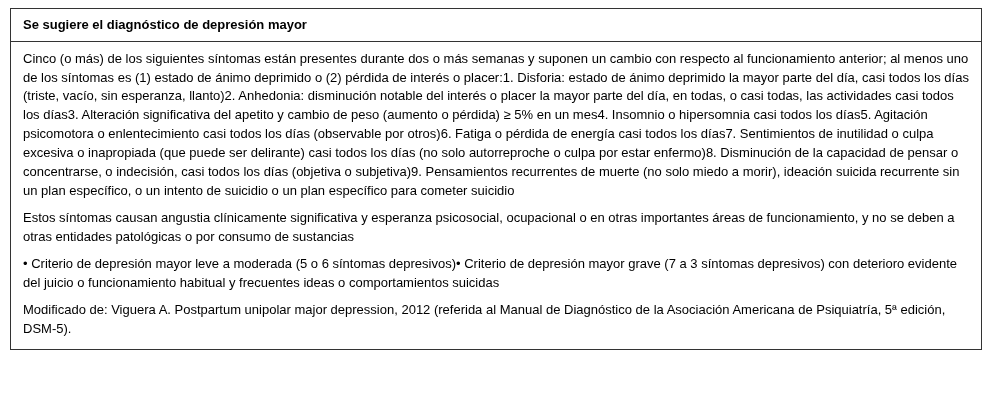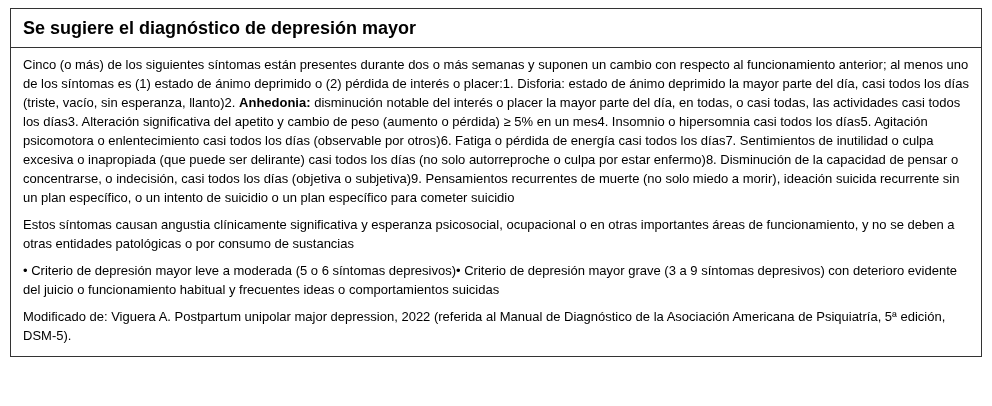--- a/index.html
+++ b/index.html
@@ -26,53 +26,53 @@
     background: #ffffff;
   }
   table.dx-table th,
   table.dx-table td {
     border: 1px solid #333333;
     text-align: left;
     vertical-align: top;
   }
   th.dx-header {
     padding: 7px 10px 7px 12px;
-    font-size: 18px;
+    font-size: 13px;
     font-weight: bold;
     line-height: 1.35;
   }
   td.dx-body {
     padding: 8px 12px 10px 12px;
     font-size: 13px;
     line-height: 1.46;
   }
   .para {
     margin: 0 0 8px 0;
   }
   .para:last-child {
     margin-bottom: 0;
   }
   .bold {
-    font-weight: bold;
+    font-weight: normal;
   }
 </style>
 </head>
 <body>
 
 <div class="table-wrap">
   <table class="dx-table">
     <thead>
       <tr>
         <th class="dx-header">Se sugiere el diagnóstico de depresión mayor</th>
       </tr>
     </thead>
     <tbody>
       <tr>
         <td class="dx-body">
           <p class="para"><span>Cinco (o más) de los siguientes síntomas están presentes durante dos o más semanas y suponen un cambio con respecto al funcionamiento anterior; al menos uno de los síntomas es (1) estado de ánimo deprimido o (2) pérdida de interés o placer:1. Disforia: estado de ánimo deprimido la mayor parte del día, casi todos los días (triste, vacío, sin esperanza, llanto)2. </span><span class="bold">Anhedonia:</span><span> disminución notable del interés o placer la mayor parte del día, en todas, o casi todas, las actividades casi todos los días3. Alteración significativa del apetito y cambio de peso (aumento o pérdida) ≥ 5% en un mes4. Insomnio o hipersomnia casi todos los días5. Agitación psicomotora o enlentecimiento casi todos los días (observable por otros)6. Fatiga o pérdida de energía casi todos los días7. Sentimientos de inutilidad o culpa excesiva o inapropiada (que puede ser delirante) casi todos los días (no solo autorreproche o culpa por estar enfermo)8. Disminución de la capacidad de pensar o concentrarse, o indecisión, casi todos los días (objetiva o subjetiva)9. Pensamientos recurrentes de muerte (no solo miedo a morir), ideación suicida recurrente sin un plan específico, o un intento de suicidio o un plan específico para cometer suicidio</span></p>
           <p class="para">Estos síntomas causan angustia clínicamente significativa y esperanza psicosocial, ocupacional o en otras importantes áreas de funcionamiento, y no se deben a otras entidades patológicas o por consumo de sustancias</p>
-          <p class="para">• Criterio de depresión mayor leve a moderada (5 o 6 síntomas depresivos)• Criterio de depresión mayor grave (3 a 9 síntomas depresivos) con deterioro evidente del juicio o funcionamiento habitual y frecuentes ideas o comportamientos suicidas</p>
-          <p class="para">Modificado de: Viguera A. Postpartum unipolar major depression, 2022 (referida al Manual de Diagnóstico de la Asociación Americana de Psiquiatría, 5ª edición, DSM-5).</p>
+          <p class="para">• Criterio de depresión mayor leve a moderada (5 o 6 síntomas depresivos)• Criterio de depresión mayor grave (7 a 3 síntomas depresivos) con deterioro evidente del juicio o funcionamiento habitual y frecuentes ideas o comportamientos suicidas</p>
+          <p class="para">Modificado de: Viguera A. Postpartum unipolar major depression, 2012 (referida al Manual de Diagnóstico de la Asociación Americana de Psiquiatría, 5ª edición, DSM-5).</p>
         </td>
       </tr>
     </tbody>
   </table>
 </div>
 
 </body></html>

